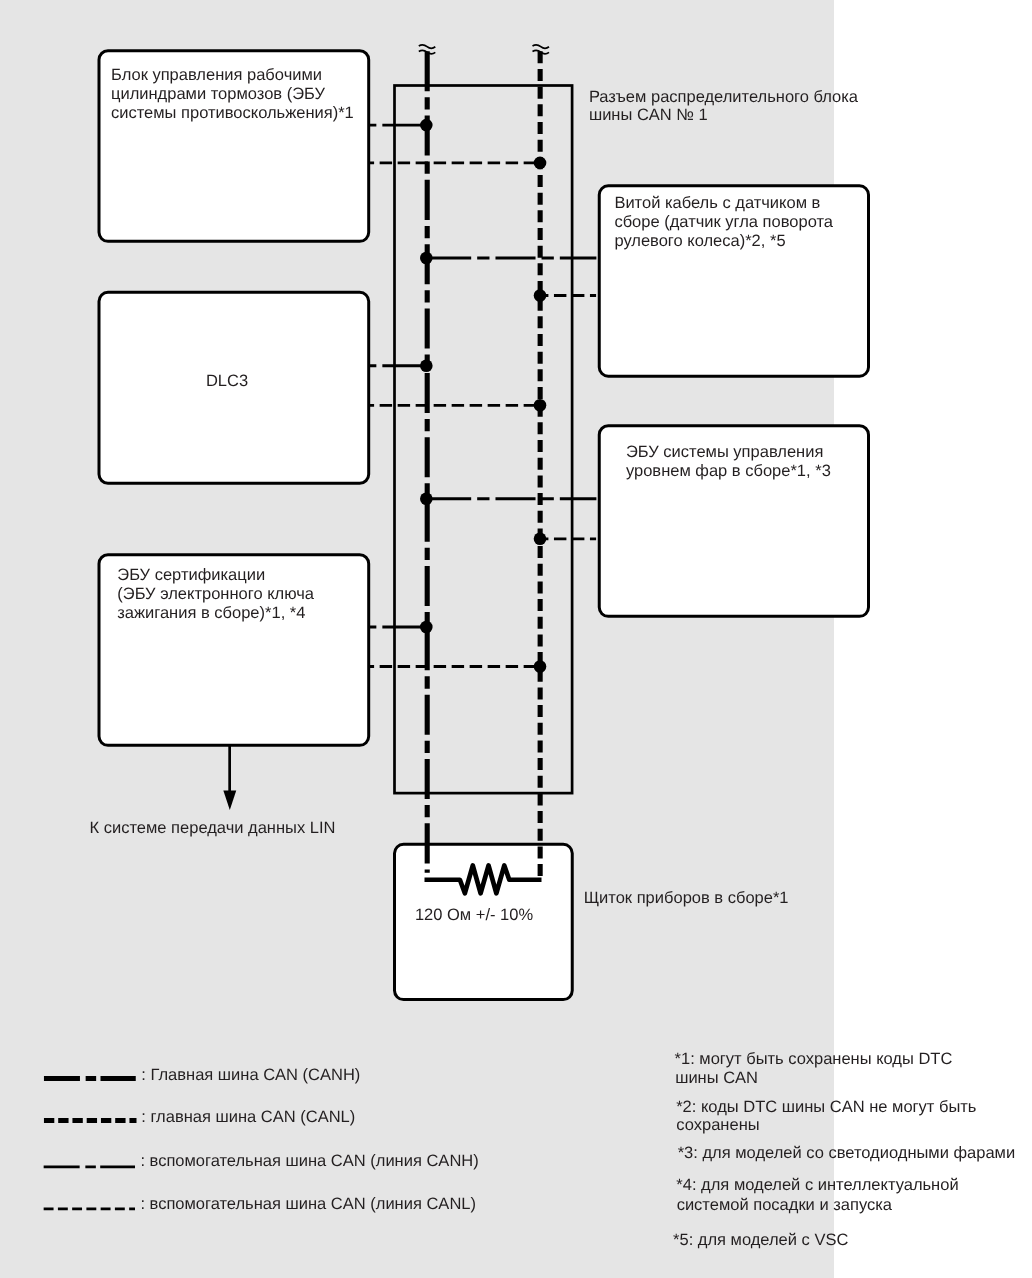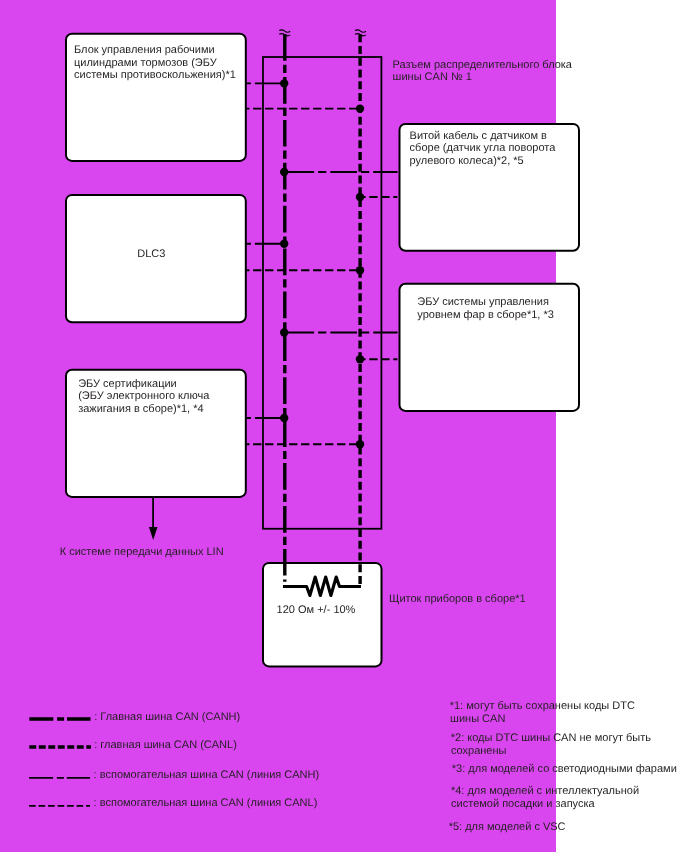--- a/index.html
+++ b/index.html
@@ -1,19 +1,19 @@
 <!DOCTYPE html>
 <html><head>
 <meta charset="utf-8">
 <title>CAN communication system diagram</title>
 <style>
   html,body{margin:0;padding:0;background:#ffffff;}
   body{width:688px;height:852px;overflow:hidden;
        font-family:"Liberation Sans",sans-serif;color:#231f20;}
-  #stage{position:relative;width:556px;height:852px;background:#d946ef;
+  #stage{position:relative;width:556px;height:852px;background:#e5e5e5;
          -webkit-font-smoothing:antialiased;text-rendering:geometricPrecision;}
   #sheet{position:absolute;left:0;top:0;width:688px;height:852px;
          transform:translateZ(0);}
 
   
   .box-outline{fill:#ffffff;stroke:#000000;stroke-width:2.0;}
   .jbox{fill:none;stroke:#000000;stroke-width:1.8;}
   .main-canh{fill:none;stroke:#000000;stroke-width:3.4;
              stroke-dasharray:26.7 4.0 8.2 4.0;}
   .main-canl{fill:none;stroke:#000000;stroke-width:3.4;

